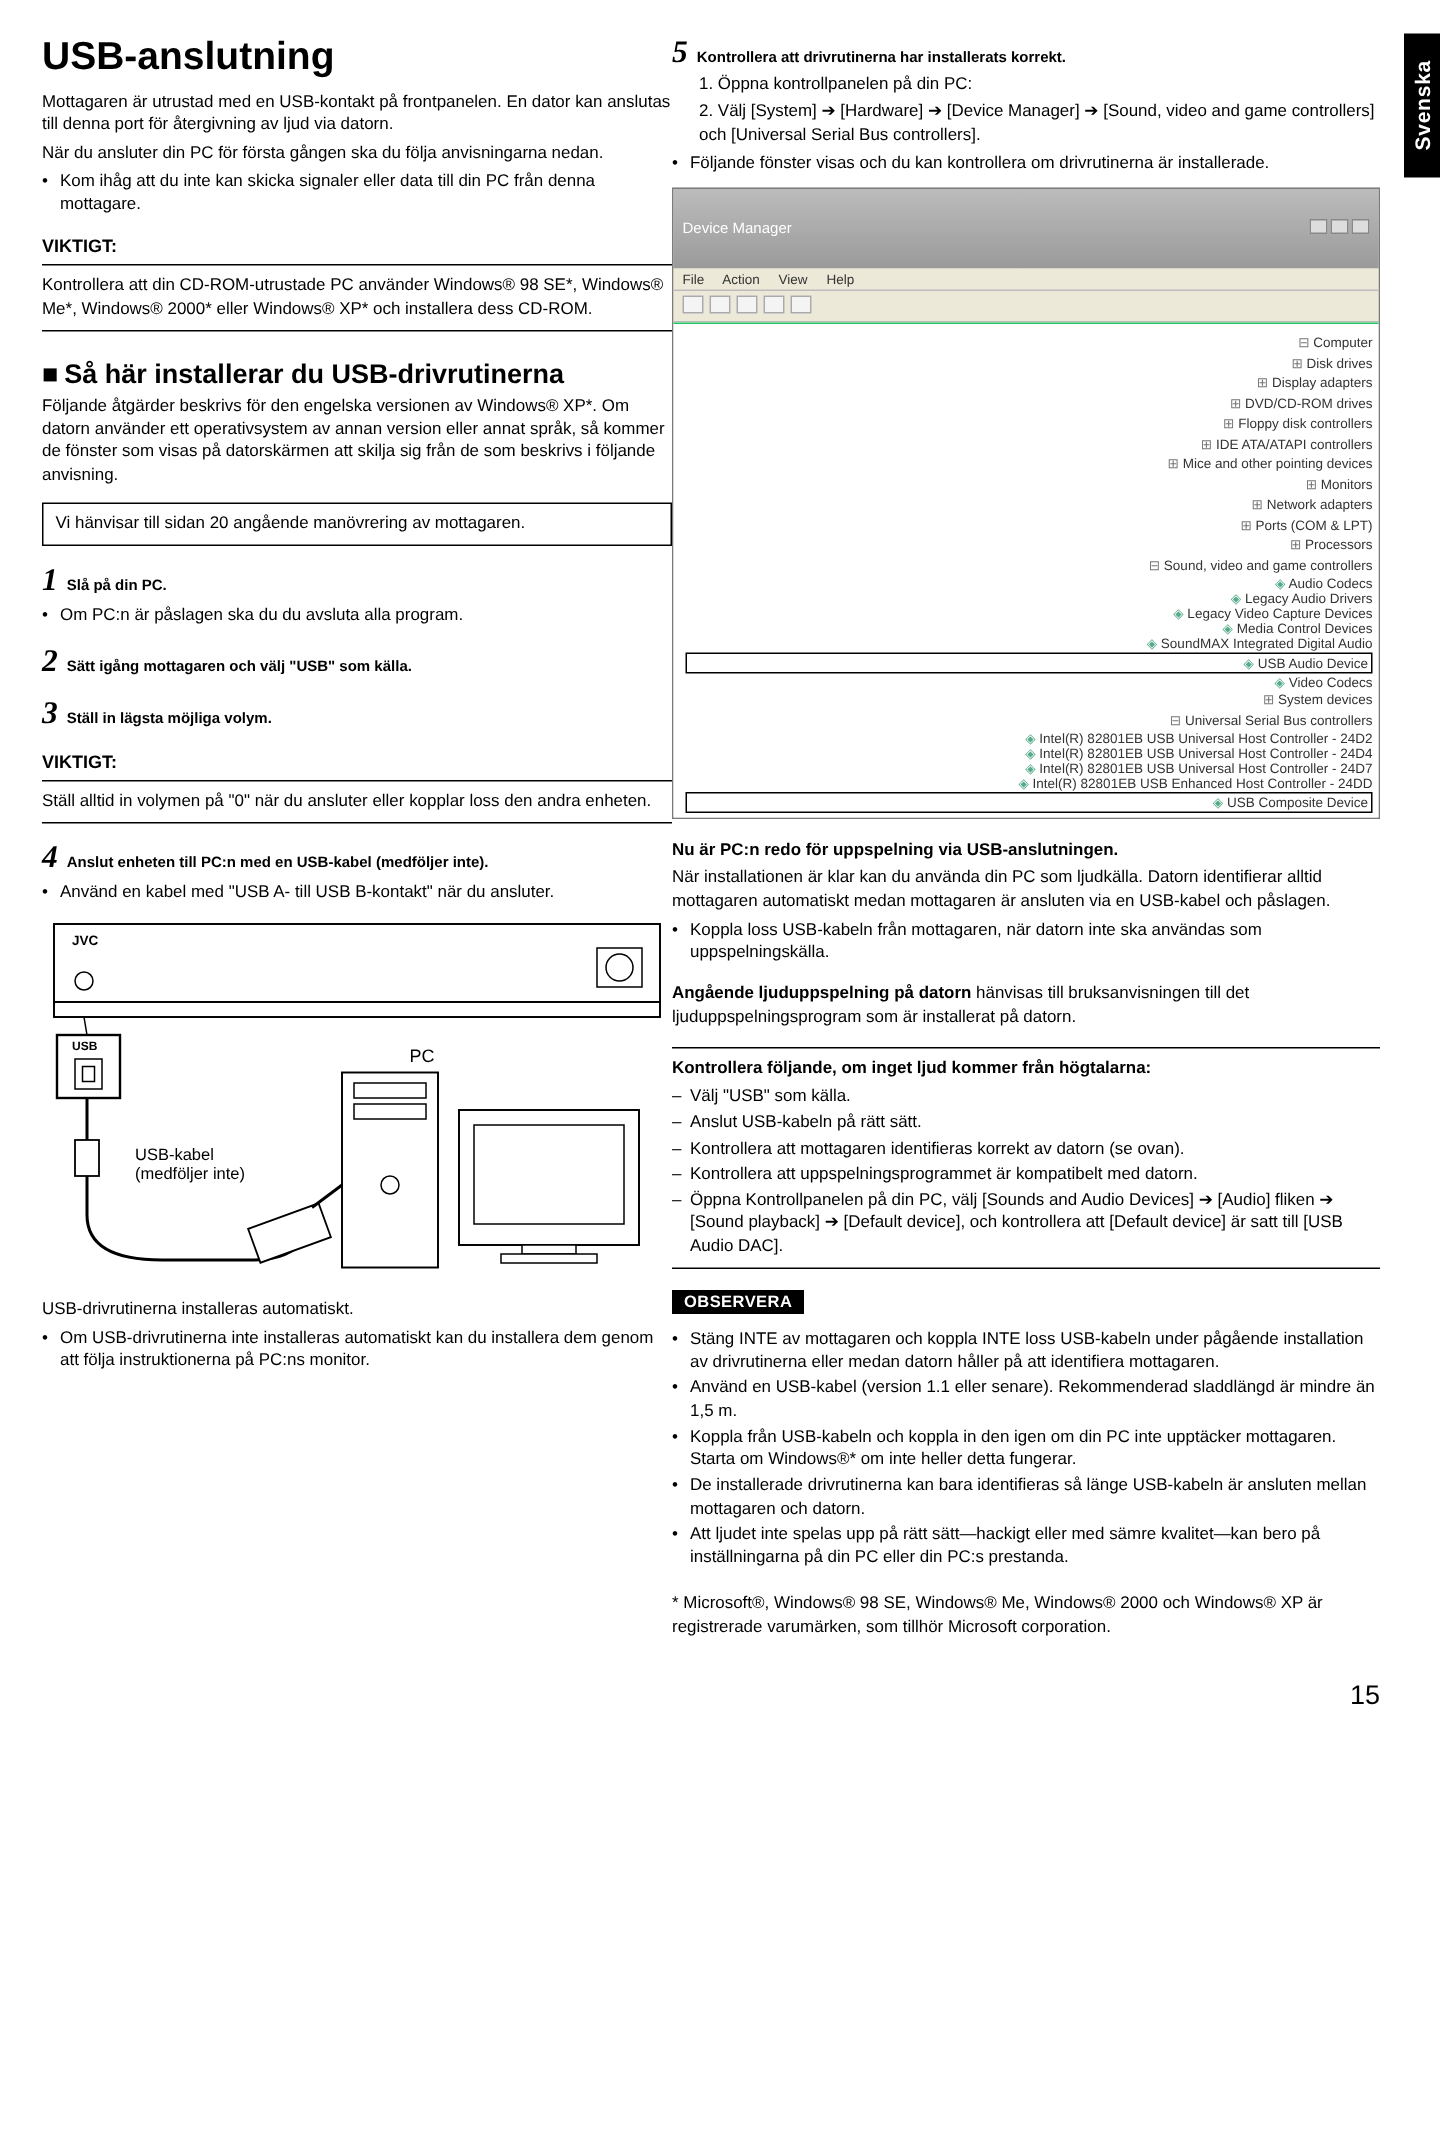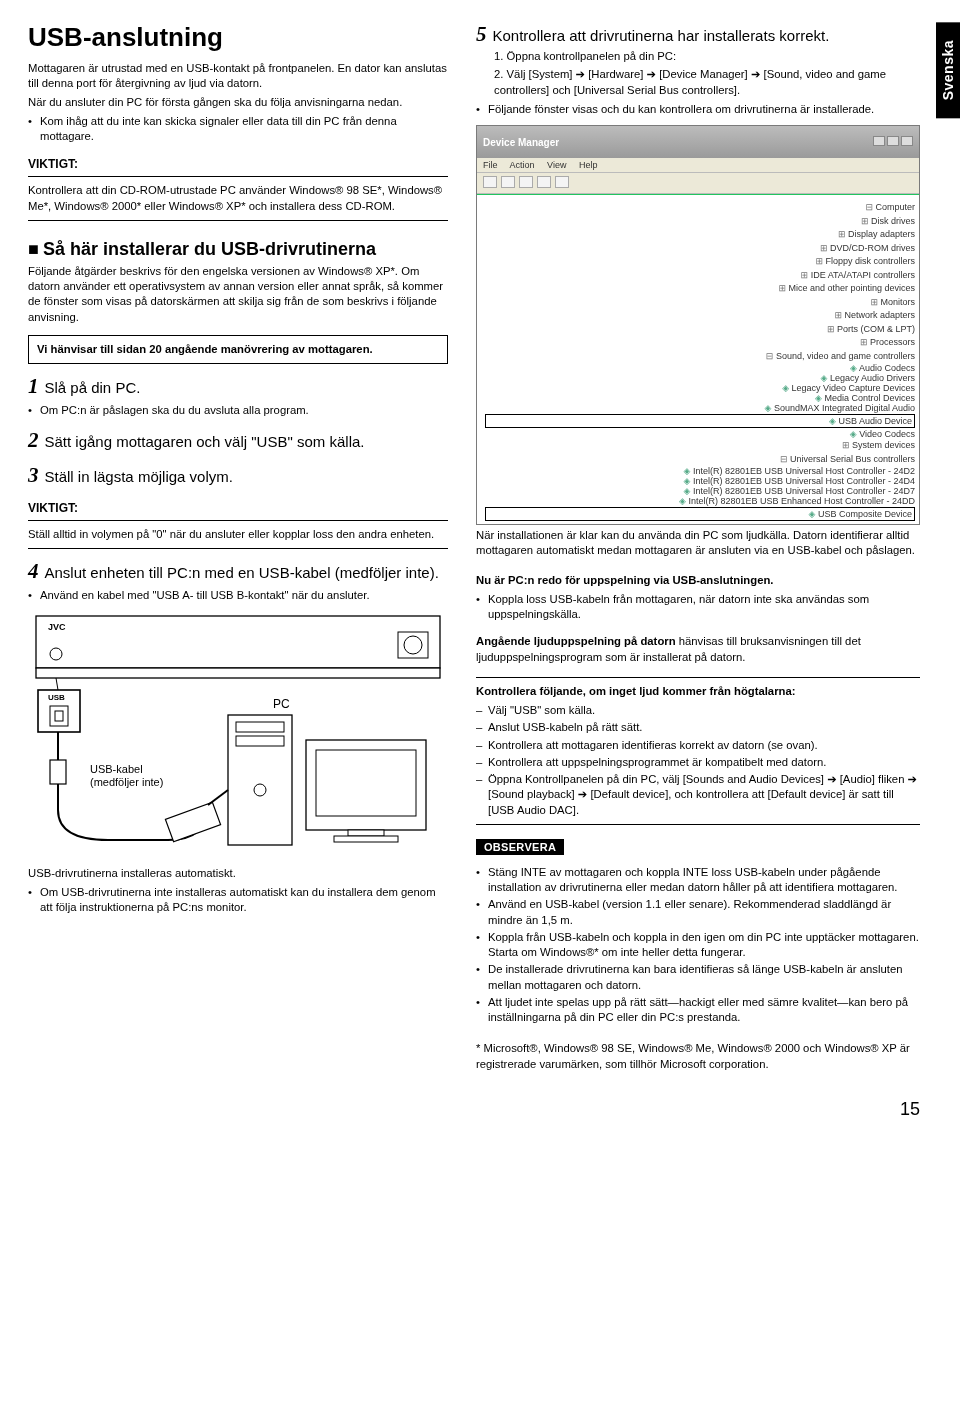--- a/index.html
+++ b/index.html
@@ -1,51 +1,51 @@
 <!DOCTYPE html>
 <html><head>
 <meta charset="utf-8">
 <style>
   * { box-sizing: border-box; margin: 0; padding: 0; }
   html, body { width: 960px; background: #fff; font-family: Arial, Helvetica, sans-serif; color: #000; }
   .page { position: relative; width: 960px; padding: 22px 40px 30px 28px; }
   .lang-tab { position: absolute; top: 22px; right: 0; background: #000; color: #fff;
     padding: 18px 4px; writing-mode: vertical-rl; transform: rotate(180deg);
     font-size: 14px; font-weight: bold; letter-spacing: 0.5px; }
-  .cols { display: flex; gap: 28px; }
+  .cols { display: flex; }
   .col-left { flex: 0 0 420px; }
   .col-right { flex: 1; }
   h1 { font-size: 26px; font-weight: bold; margin-bottom: 8px; font-family: "Arial Narrow", Arial, sans-serif; font-stretch: condensed; }
   h2.sect { font-size: 18px; font-weight: bold; margin: 18px 0 4px 0; font-family: "Arial Narrow", Arial, sans-serif; font-stretch: condensed;}
   h2.sect .sq { font-size: 18px; margin-right: 4px; }
   .step { display: flex; align-items: baseline; gap: 6px; margin: 10px 0 2px 0; }
   .step-num { font-size: 21px; font-weight: bold; font-style: italic; font-family: Georgia, 'Times New Roman', serif; }
-  .step-title { font-size: 15px; font-weight: normal; line-height: 1.2; }
+  .step-title { font-size: 10px; font-weight: bold; line-height: 1.2; }
   p, li { font-size: 11.3px; line-height: 1.35; }
   .body-p { margin: 3px 0; }
   .bold { font-weight: bold; }
   .viktigt { font-weight: bold; font-size: 12px; margin: 12px 0 4px 0; }
   .hr { border: none; border-top: 1.5px solid #000; margin: 2px 0 6px 0; }
   .hr-b { border: none; border-top: 1.5px solid #000; margin: 6px 0 2px 0; }
-  .notebox { border: 1.5px solid #000; padding: 6px 8px; margin: 10px 0; font-size: 11.3px; font-weight: bold; line-height: 1.3;}
+  .notebox { border: 1.5px solid #000; padding: 6px 8px; margin: 10px 0; font-size: 11.3px; font-weight: normal; line-height: 1.3;}
   ul.bul { list-style: none; padding-left: 0; margin: 4px 0; }
   ul.bul > li { padding-left: 12px; position: relative; margin: 2px 0; }
   ul.bul > li:before { content: "•"; position: absolute; left: 0; top: 0; }
   ul.dash { list-style: none; padding-left: 0; margin: 4px 0; }
   ul.dash > li { padding-left: 12px; position: relative; margin: 2px 0; }
   ul.dash > li:before { content: "–"; position: absolute; left: 0; top: 0; }
   .indent-sub { margin-left: 18px; margin-top: 2px;}
   .obs-tag { display: inline-block; background: #000; color: #fff; font-weight: bold;
     font-size: 11px; padding: 2px 8px; margin: 12px 0 6px 0; letter-spacing: 0.3px;}
   .pagenum { text-align: right; font-size: 18px; margin-top: 24px; }
   
   .devmgr { border: 1px solid #7a7a7a; width: 100%; margin-top:8px; font-size:9px;
     font-family: Tahoma, Arial, sans-serif; color:#333; background:#ece9d8;}
   .devmgr-title { background: linear-gradient(#bcbcbc,#9a9a9a); color:#fff; font-size:10px;
-    padding:10px 6px; display:flex; justify-content:space-between; align-items:center;font-weight:bold;}
+    padding:20px 6px; display:flex; justify-content:space-between; align-items:center;}
   .devmgr-title .winbtns span{ display:inline-block; width:12px; height:10px; background:#ddd;
     border:1px solid #888; margin-left:2px;}
   .devmgr-menu { background:#ece9d8; padding:2px 6px; border-bottom:1px solid #bbb;}
   .devmgr-menu span{ margin-right:10px; }
   .devmgr-tools { background:#ece9d8; padding:3px 6px; border-bottom:1px solid #bbb;}
   .devmgr-tools span{ display:inline-block; width:14px; height:12px; border:1px solid #aaa;
     background:#f4f4f4; margin-right:4px;}
   .devmgr-tree { background:#fff; padding:6px 4px 6px 8px; height:330px; overflow:hidden;
     border-top:1px solid #22c55e;text-align:right;}
   .devmgr-tree .node{ padding-left:14px; line-height:1.5;}
@@ -209,22 +209,22 @@
           <div class="leaf">Intel(R) 82801EB USB Universal Host Controller - 24D4</div>
           <div class="leaf">Intel(R) 82801EB USB Universal Host Controller - 24D7</div>
           <div class="leaf">Intel(R) 82801EB USB Enhanced Host Controller - 24DD</div>
           <div class="hl-row">
               <div class="leaf">USB Composite Device</div>
             </div>
 
         </div>
       </div>
 
+      <p class="body-p bold" style="margin-top:14px">Nu är PC:n redo för uppspelning via USB-anslutningen.</p>
       <p class="body-p">När installationen är klar kan du använda din PC som ljudkälla. Datorn identifierar alltid mottagaren automatiskt medan mottagaren är ansluten via en USB-kabel och påslagen.</p>
-      <p class="body-p bold" style="margin-top:14px">Nu är PC:n redo för uppspelning via USB-anslutningen.</p>
       <ul class="bul">
           <li>Koppla loss USB-kabeln från mottagaren, när datorn inte ska användas som uppspelningskälla.</li>
         </ul>
 
       <p class="body-p" style="margin-top:12px">
         <span class="bold">Angående ljuduppspelning på datorn</span><span> hänvisas till bruksanvisningen till det ljuduppspelningsprogram som är installerat på datorn.</span>
       </p>
 
       <hr class="hr" style="margin-top:12px">
       <p class="body-p bold">Kontrollera följande, om inget ljud kommer från högtalarna:</p>

